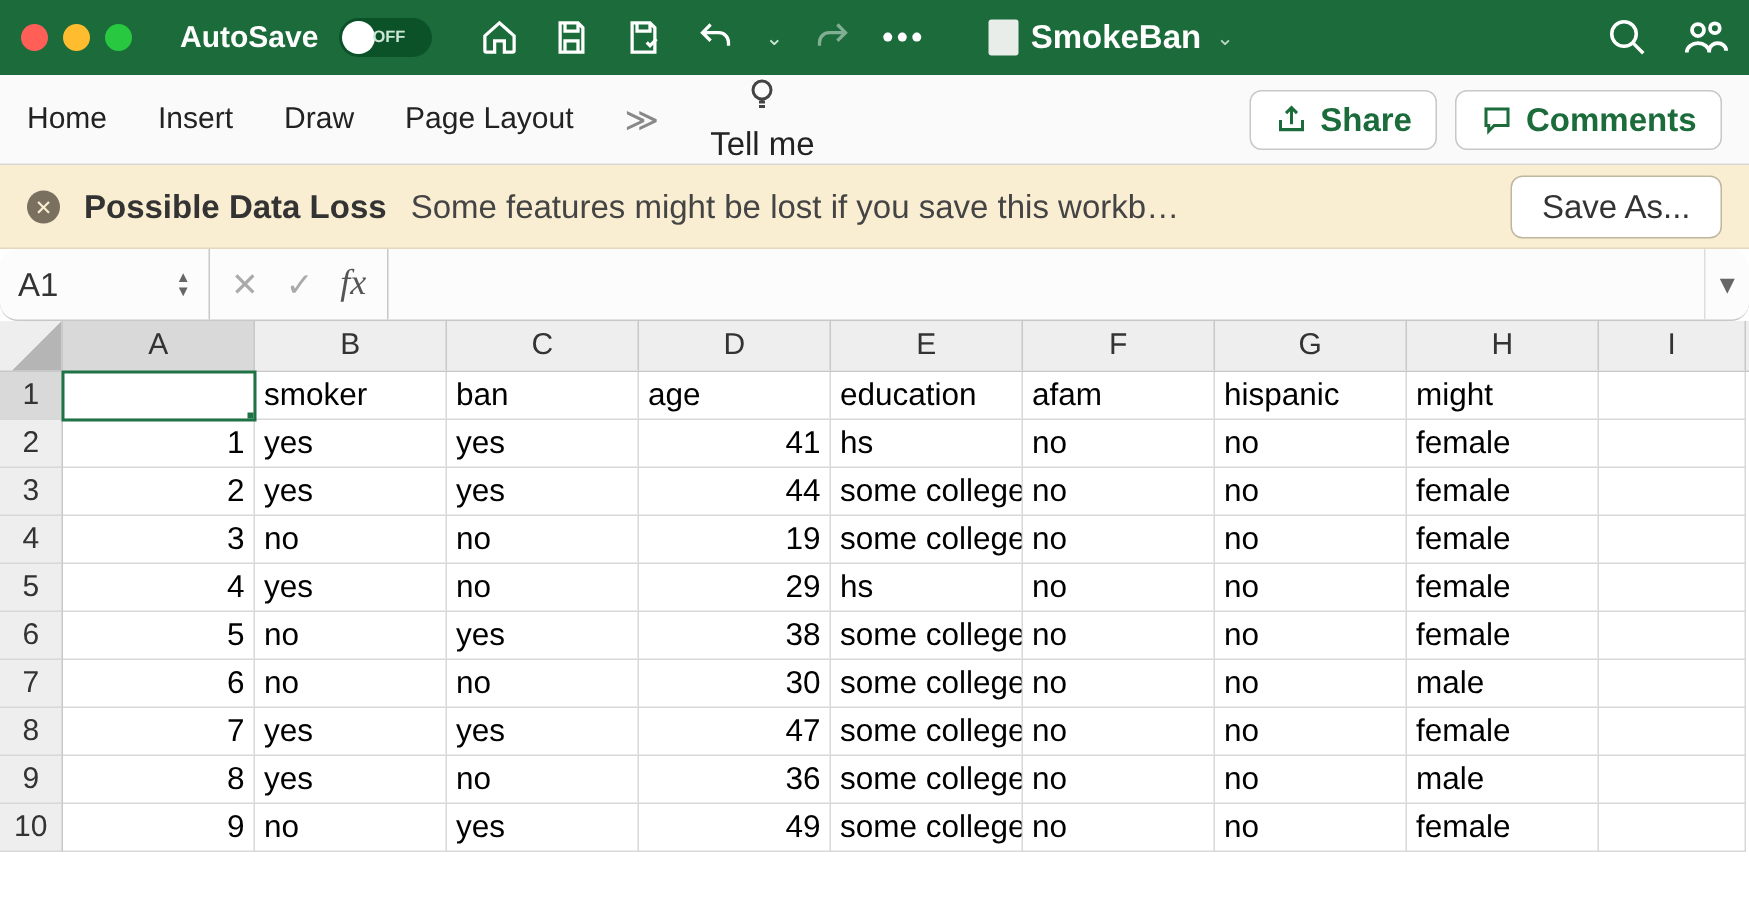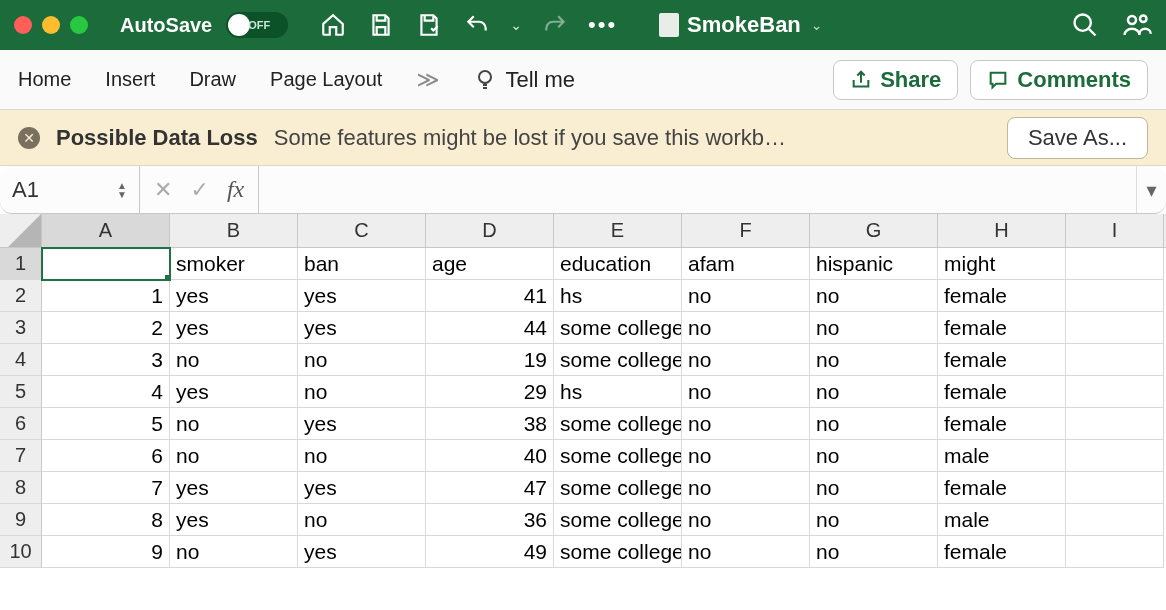--- a/index.html
+++ b/index.html
@@ -52,21 +52,21 @@
     background: #fafafa;
     border-bottom: 1px solid #d8d8d8;
     display: flex;
     align-items: center;
     padding: 0 18px;
     gap: 34px;
   }
   .ribbon-tab { font-size: 20px; color: #222; }
   .ribbon-tab.active { font-weight: 500; }
   .ribbon .more-chev { color: #888; font-size: 22px; }
-  .tell-me { display:flex; align-items:center; gap:8px; color:#222; font-size:22px; }
+  .tell-me { display:flex; align-items:center; gap:8px; color:#222; font-size:22px;flex-direction:column; }
   .ribbon-spacer { flex:1; }
   .btn-outline {
     display:flex; align-items:center; gap:8px;
     border: 1.5px solid #c8c8c8; border-radius: 8px;
     padding: 6px 16px; font-size: 22px; font-weight: 600;
     color: #1c6b3b; background:#fff;
   }
   .btn-outline svg { stroke:#1c6b3b; fill:none; stroke-width:2.2; }
   .btn-wrap { display:flex; gap:12px;}
 
@@ -363,21 +363,21 @@
         <div class="cell col-F">no</div>
         <div class="cell col-G">no</div>
         <div class="cell col-H">female</div>
         <div class="cell col-I"></div>
       </div>
       <div class="grid-row">
         <div class="row-h">7</div>
         <div class="cell col-A num">6</div>
         <div class="cell col-B">no</div>
         <div class="cell col-C">no</div>
-        <div class="cell col-D num">40</div>
+        <div class="cell col-D num">30</div>
         <div class="cell col-E">some college</div>
         <div class="cell col-F">no</div>
         <div class="cell col-G">no</div>
         <div class="cell col-H">male</div>
         <div class="cell col-I"></div>
       </div>
       <div class="grid-row">
         <div class="row-h">8</div>
         <div class="cell col-A num">7</div>
         <div class="cell col-B">yes</div>

